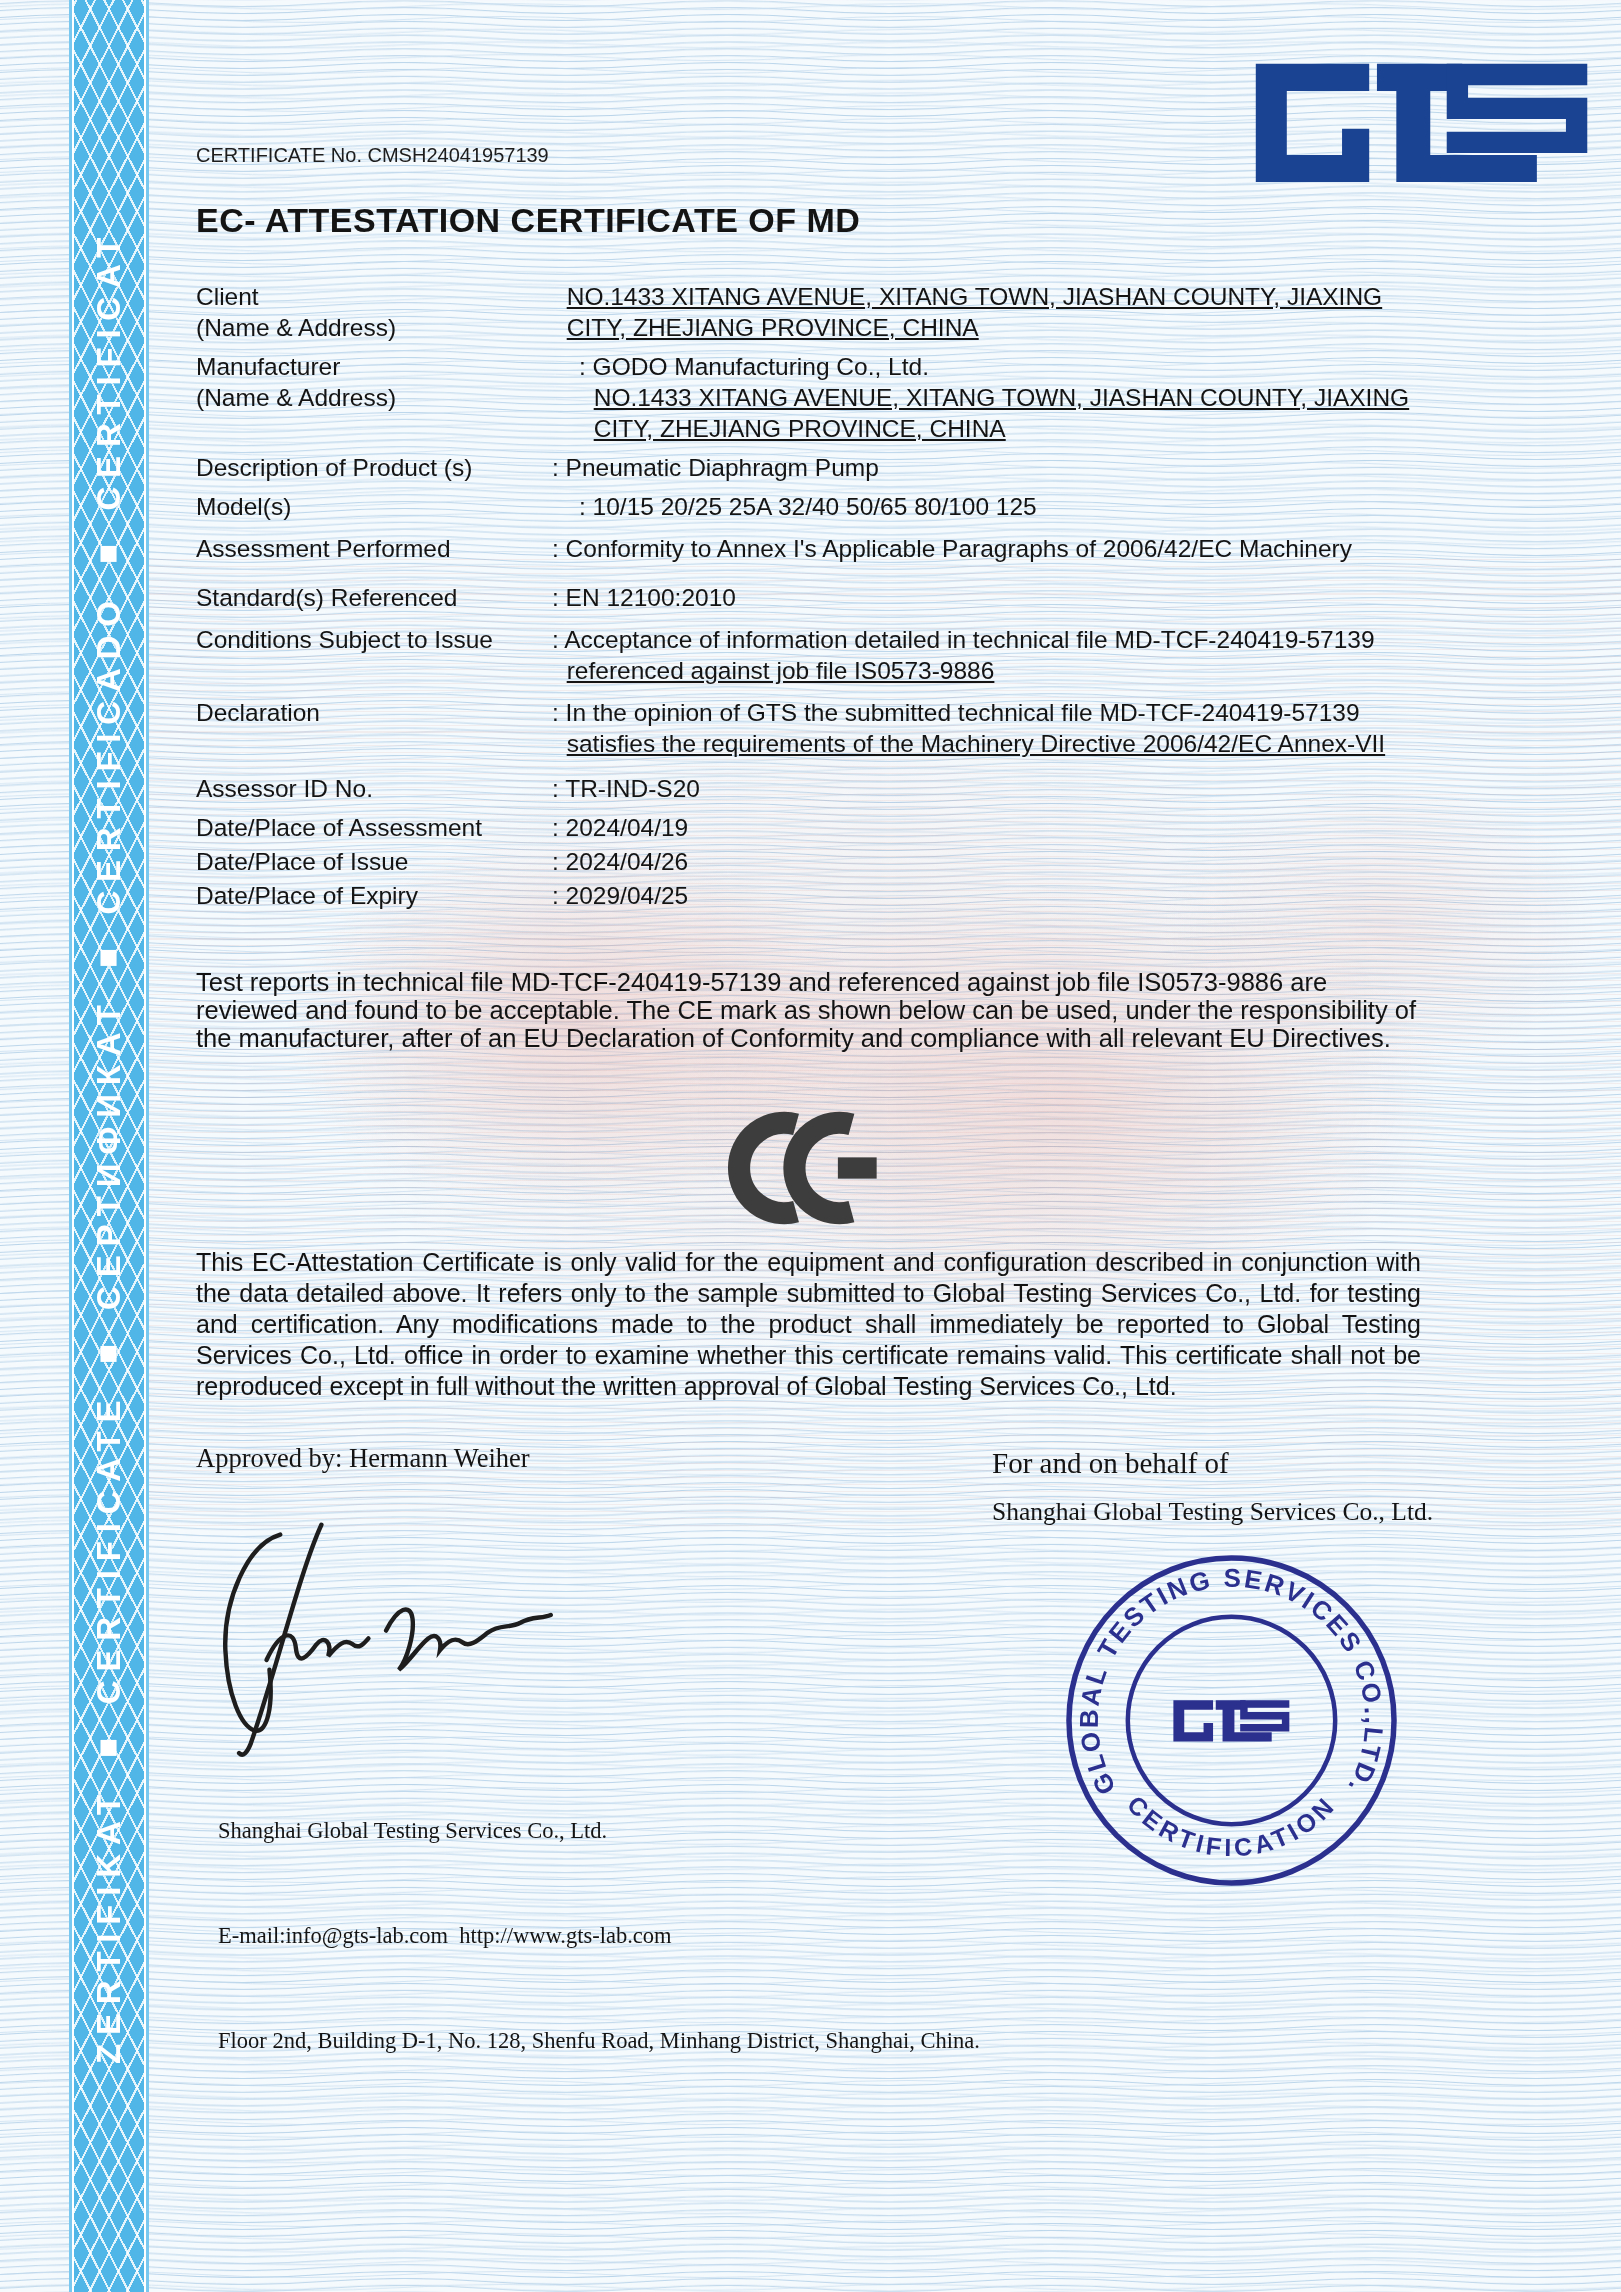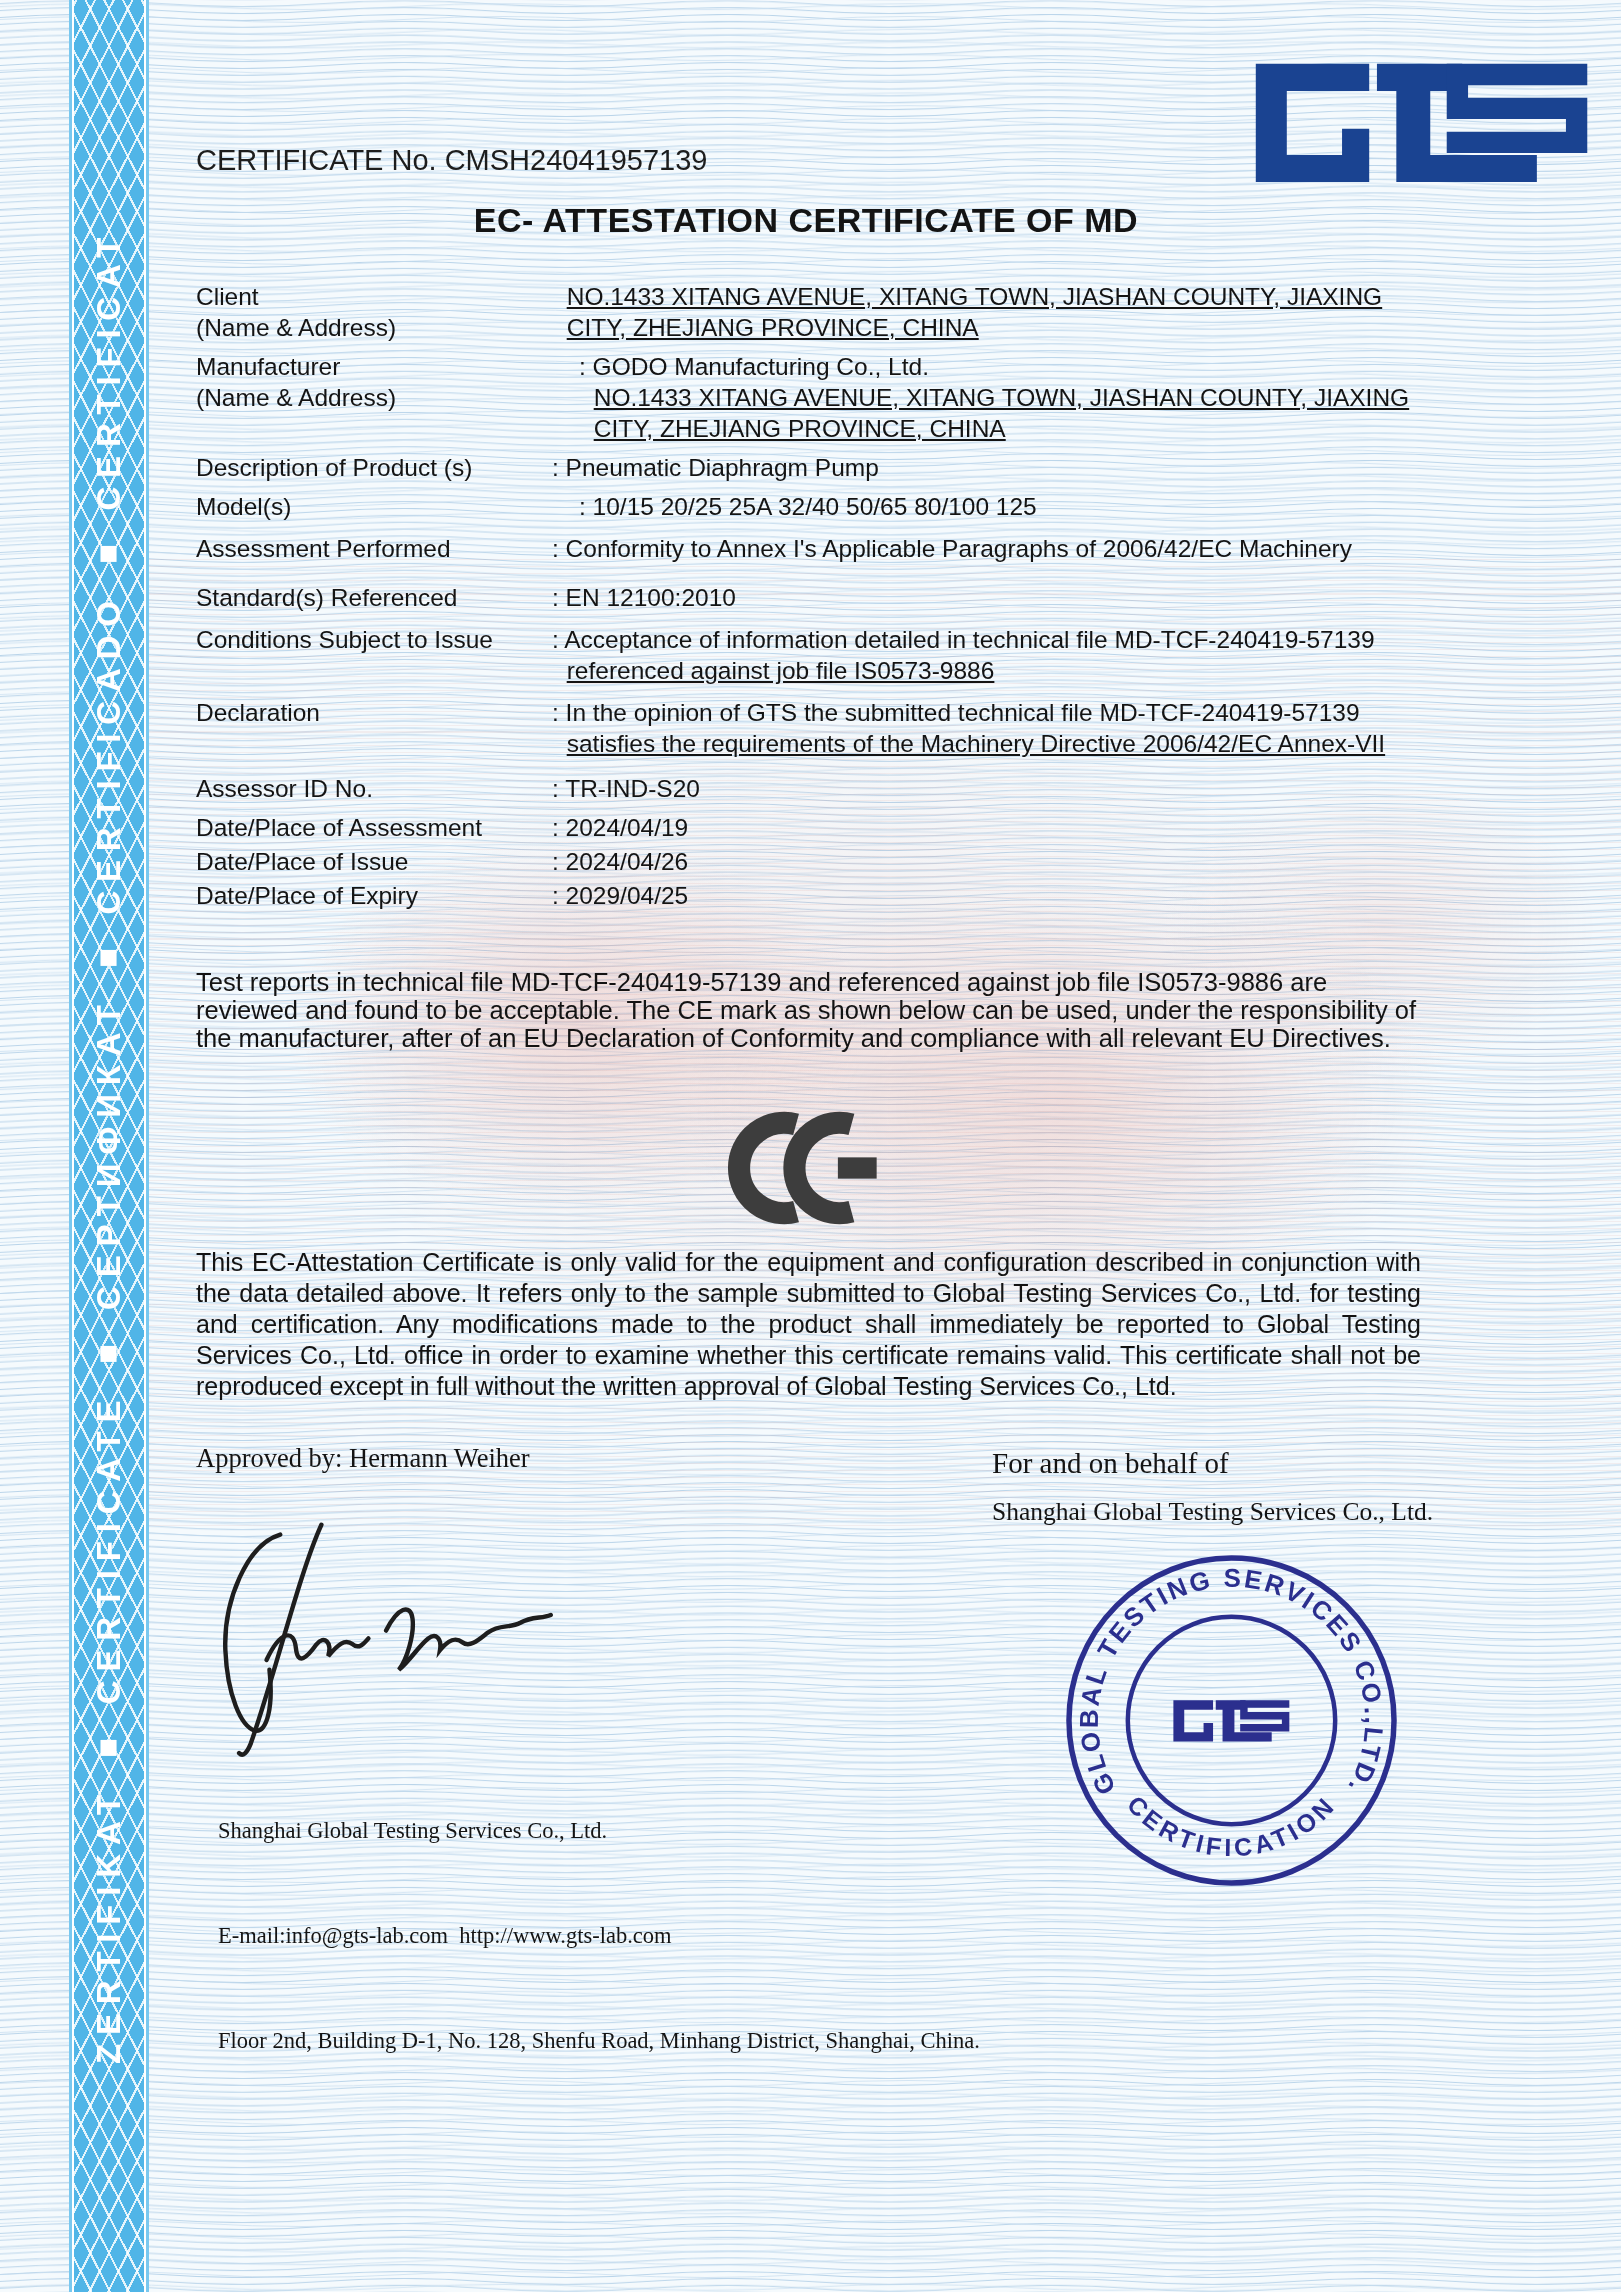--- a/index.html
+++ b/index.html
@@ -30,24 +30,24 @@
       #50b5e7;
     border-left:3.9px solid #79c8ef; border-right:3.9px solid #79c8ef;
   }
   .band-text{
     position:absolute; inset:0; display:flex; align-items:center; justify-content:center;
     writing-mode:vertical-rl; transform:rotate(180deg);
     color:#ffffff; font-weight:bold; font-size:33px; letter-spacing:8.8px;
     text-shadow:0 0 2px rgba(80,181,231,0.6);
     white-space:nowrap;
   }
-  .cert-no{position:absolute; left:196px; top:144px; font-size:29px; color:#1d1d1d; z-index:3;}
+  .cert-no{position:absolute; left:196px; top:144px; font-size:20px; color:#1d1d1d; z-index:3;}
   .logo{position:absolute; left:1247px; top:59px; z-index:3;}
   .title{
-    position:absolute; left:196px; top:201px; width:1220px; text-align:center;
+    position:absolute; left:196px; top:201px; width:1220px; text-align:left;
     font-size:34px; font-weight:bold; letter-spacing:0.5px; z-index:3;
   }
   .fields{position:absolute; left:196px; top:281px; width:1225px; z-index:3;}
   .frow{display:flex; font-size:24.5px; line-height:31px;}
   .frow + .frow{margin-top:7.8px;}
   .frow.gap-s{margin-top:8px;gap:27px;} .frow.gap-m{margin-top:10.8px;}
   .frow.gap-l{margin-top:14.7px;align-items:center;} .frow.gap-xl{margin-top:18.6px;} .frow.gap-xs{margin-top:2.9px;}
   .flabel{width:356px; flex:none;}
   .fvalue{flex:1;}
   .vline.cont{padding-left:14.7px;text-decoration:underline;}

